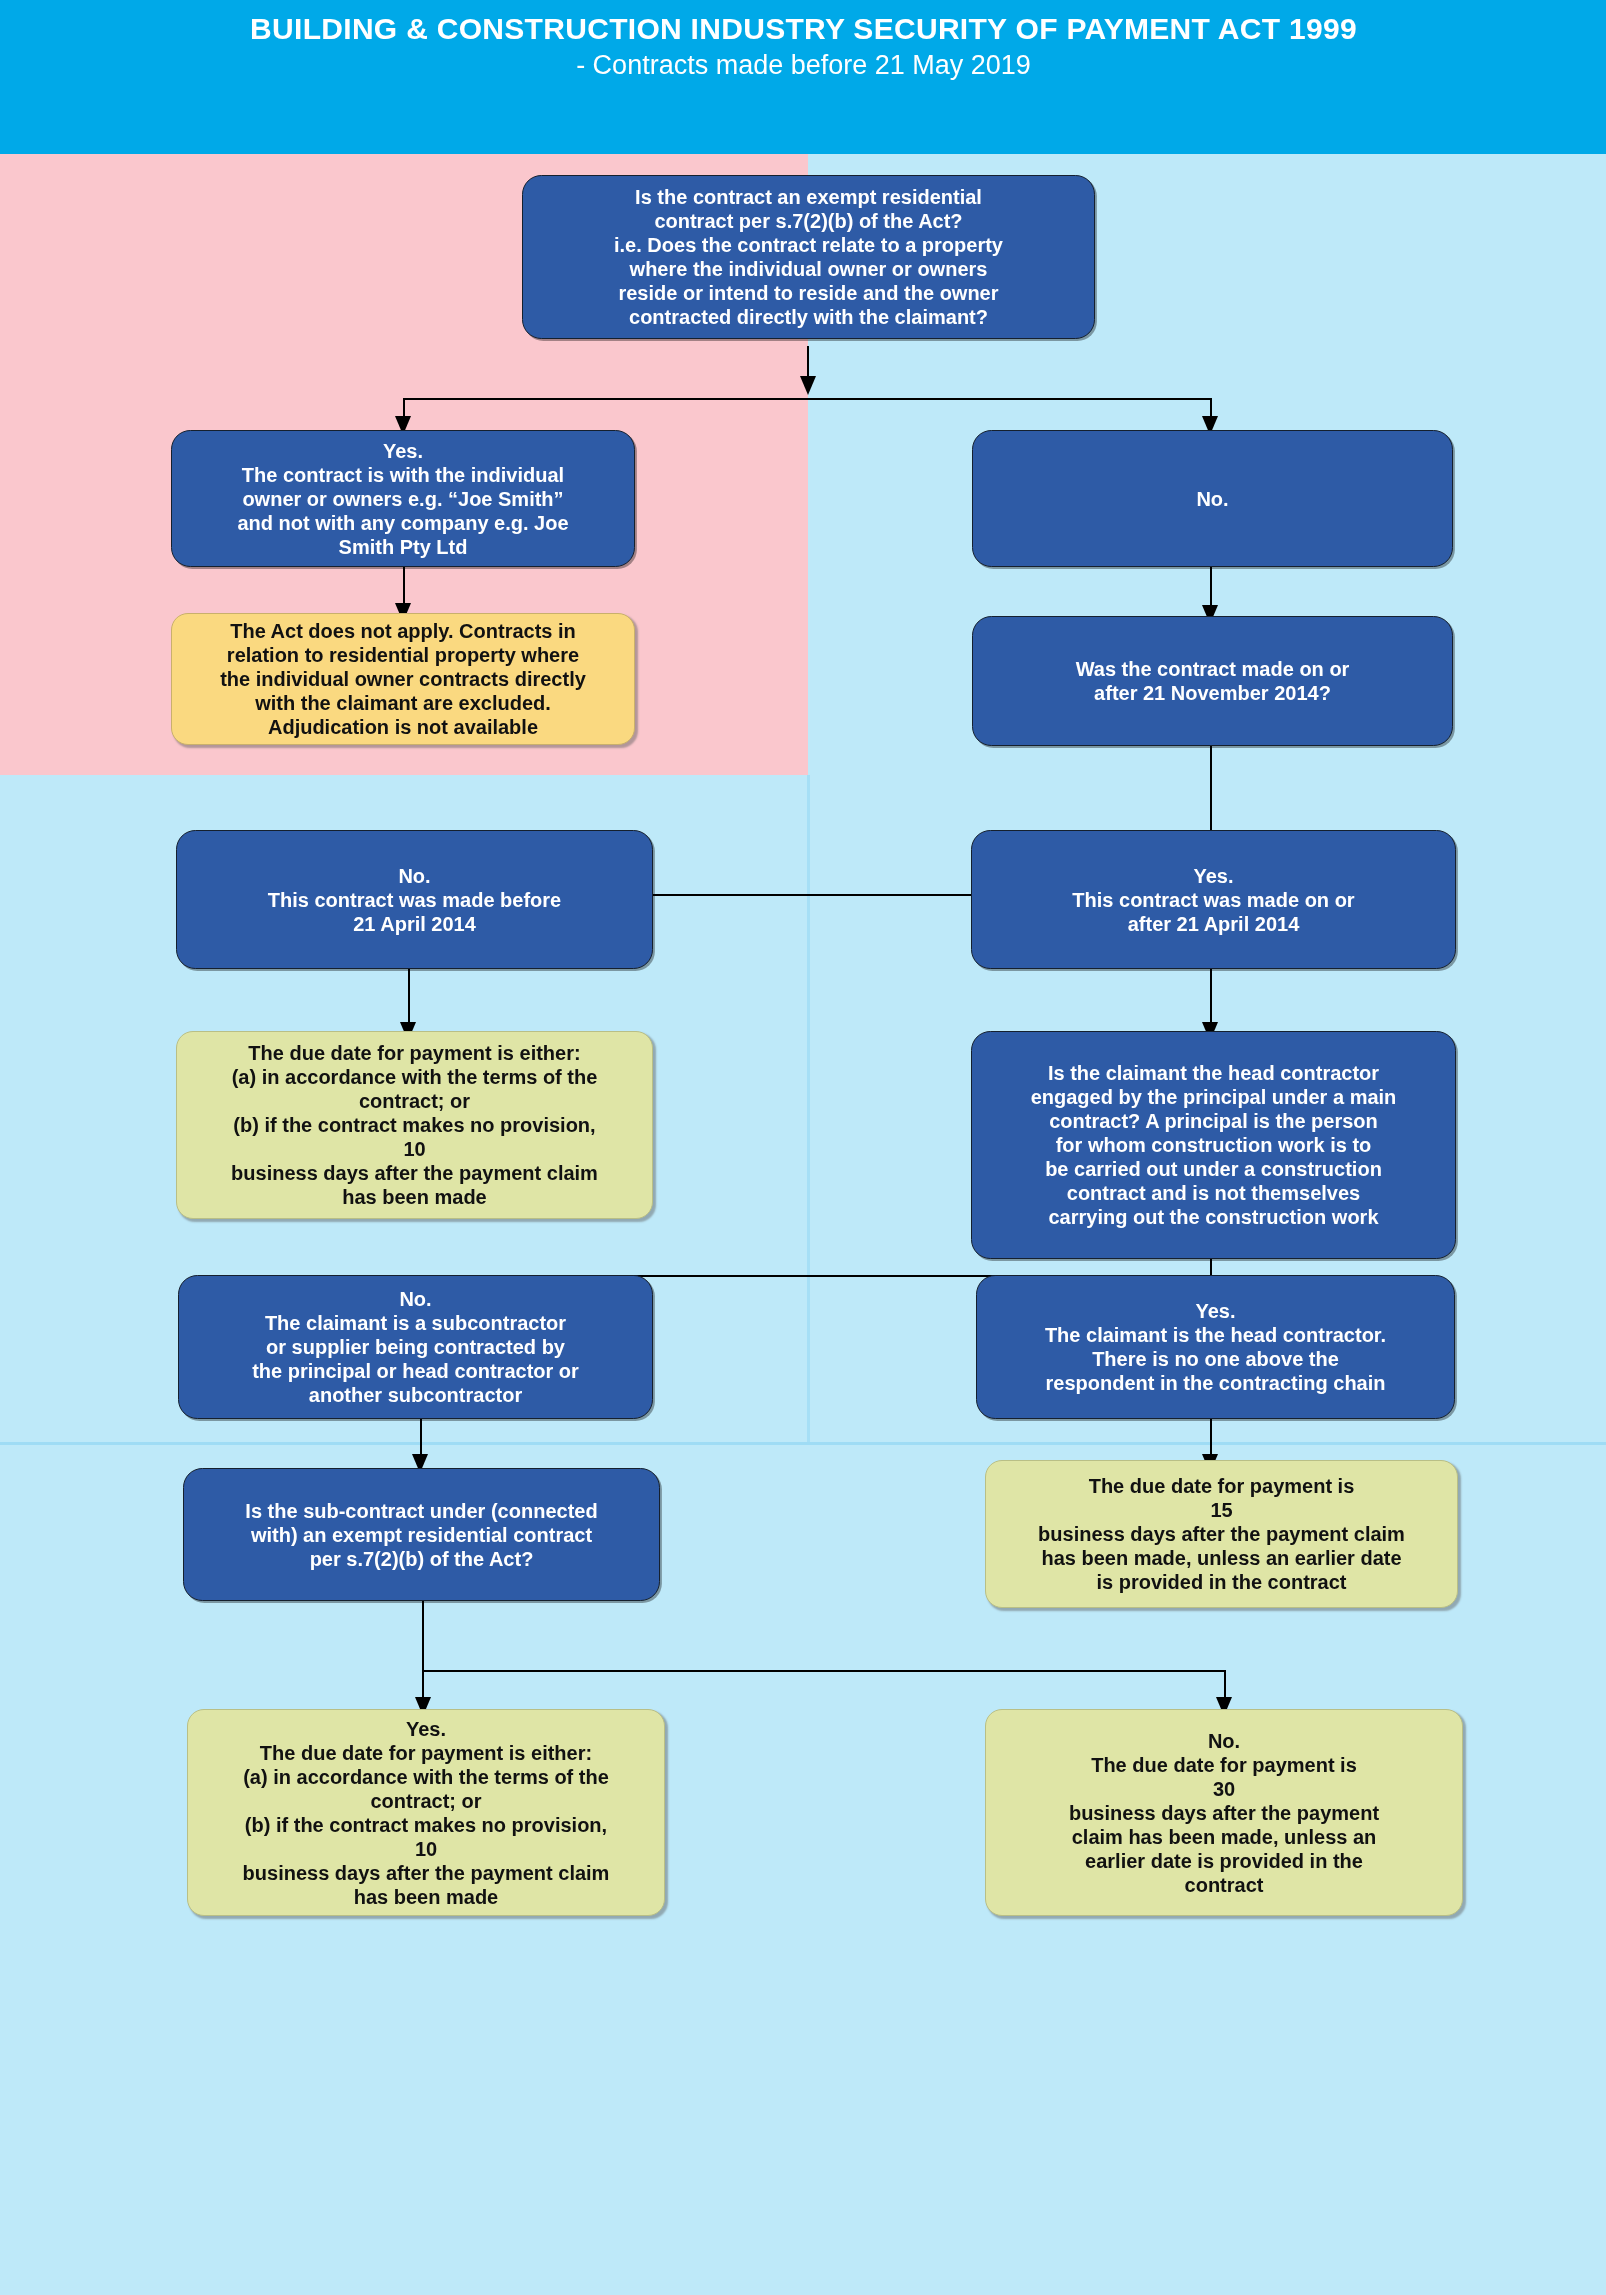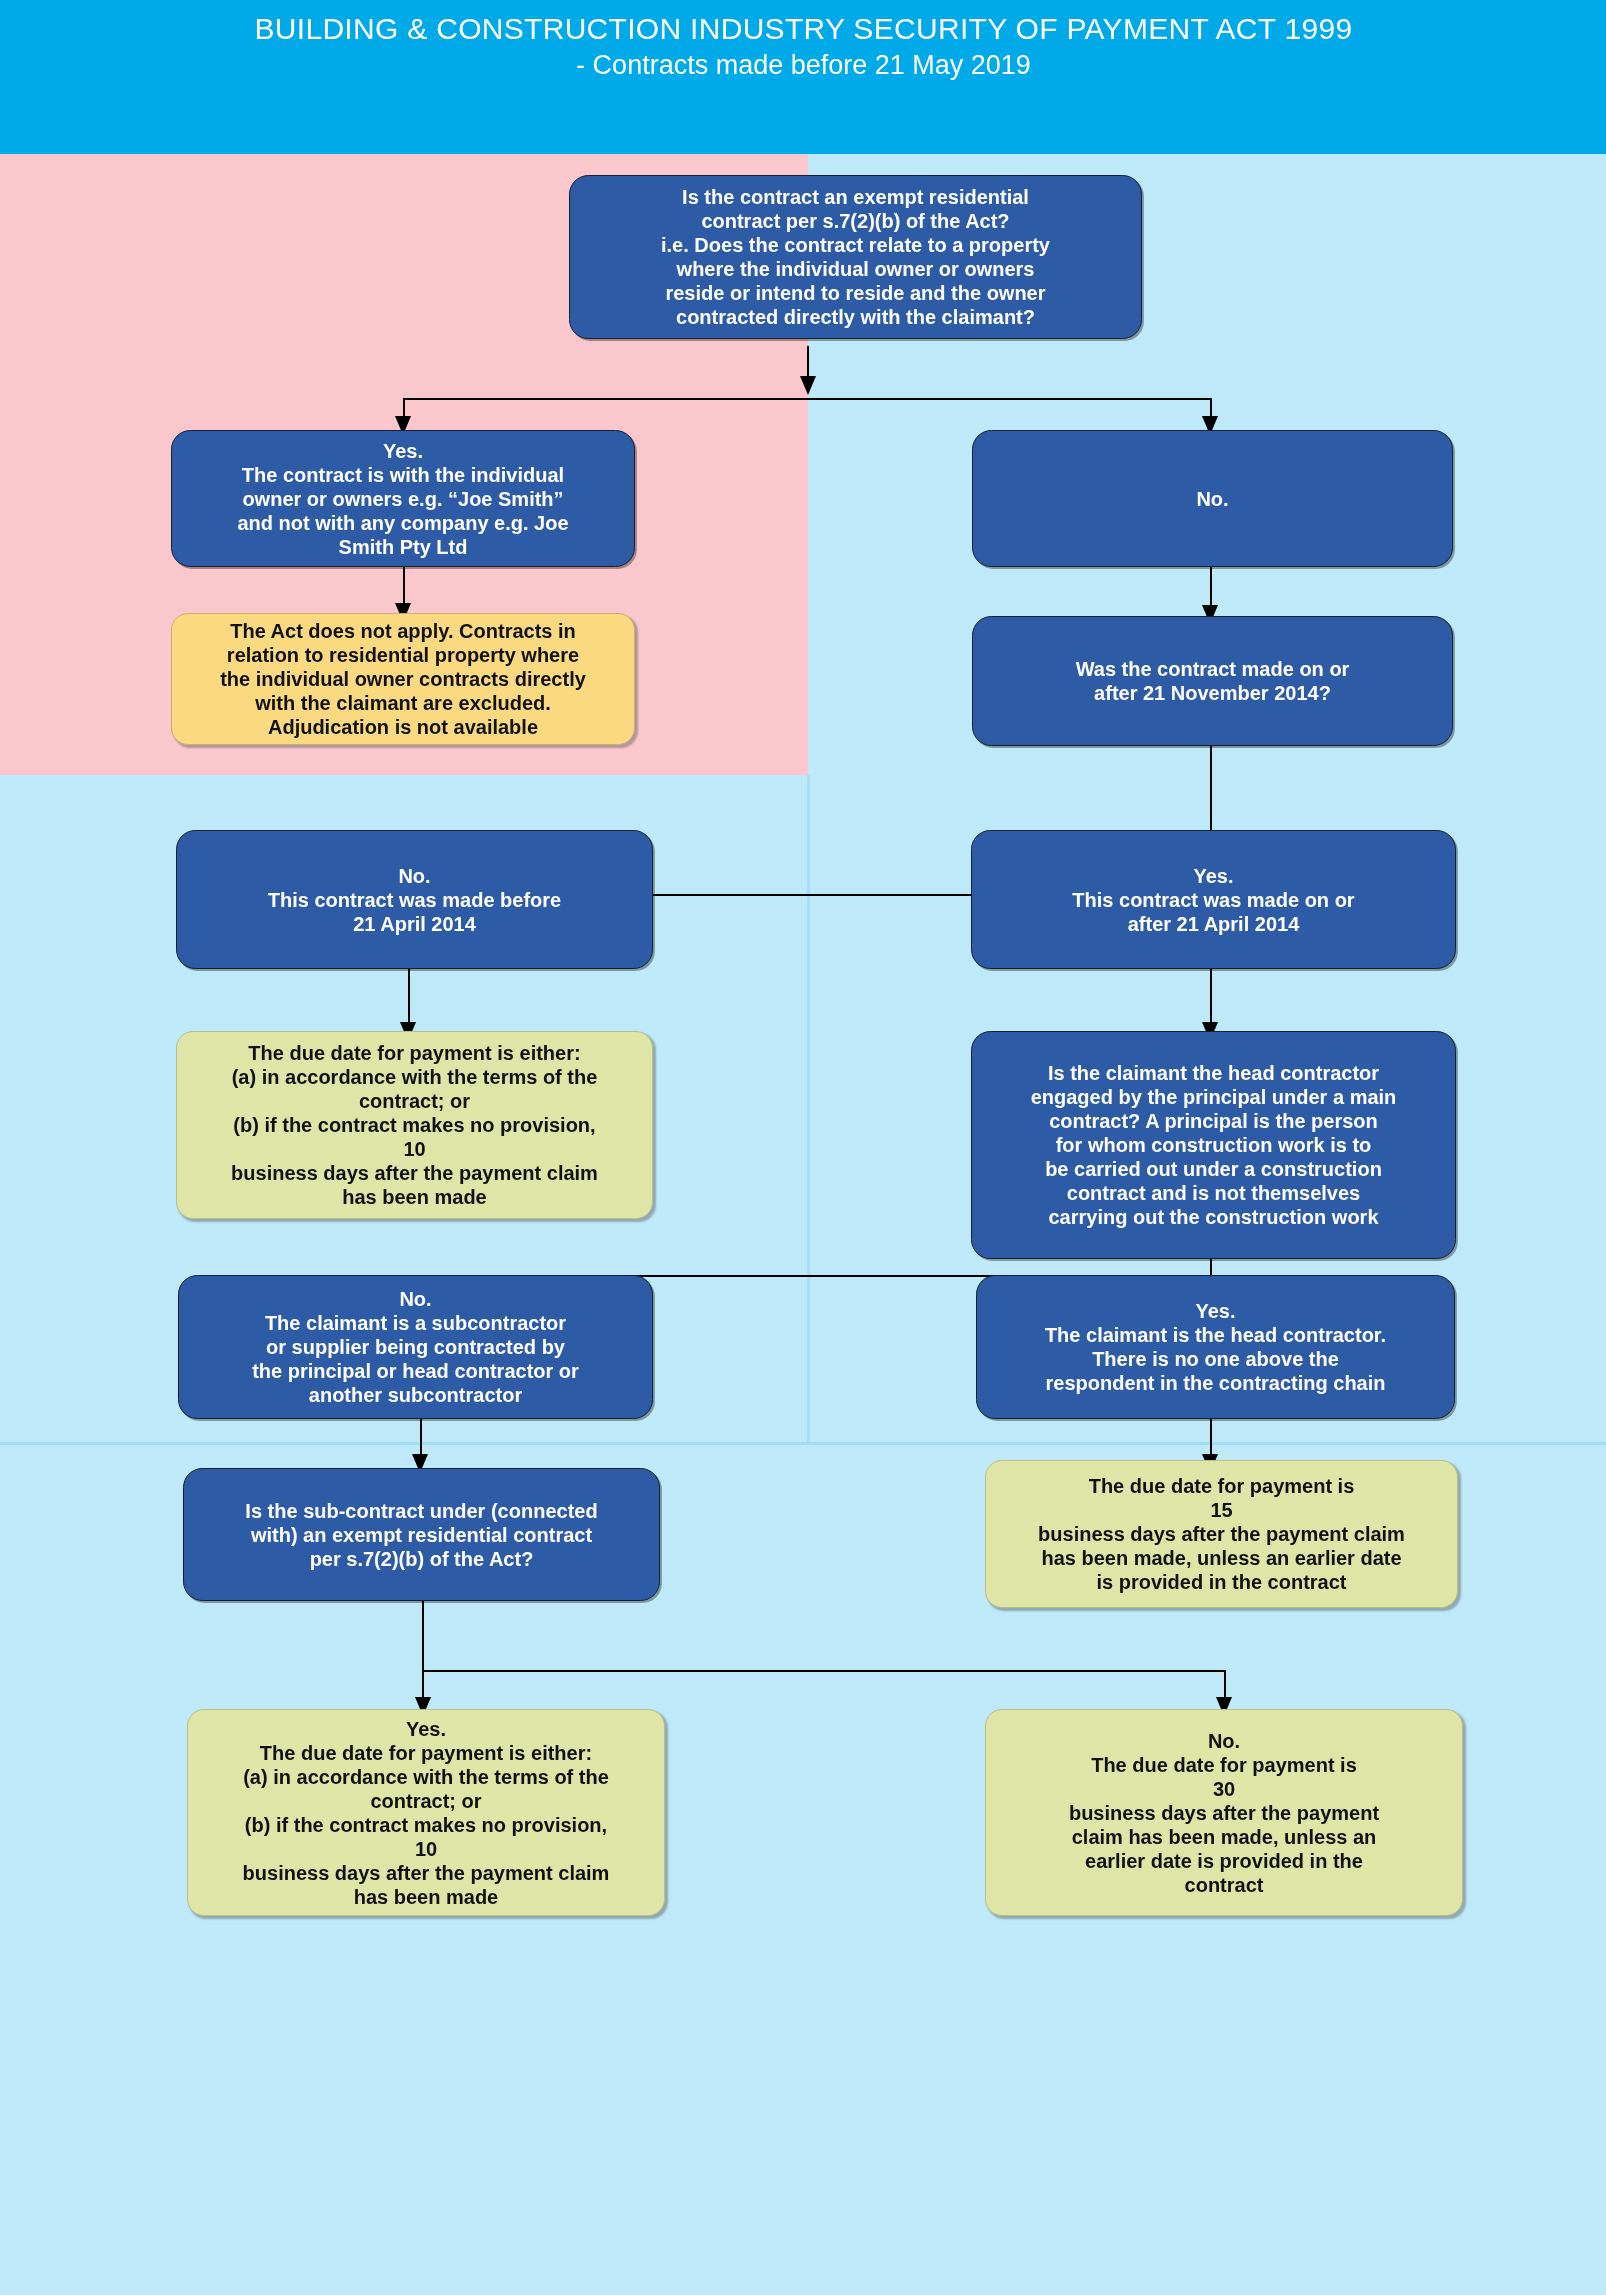--- a/index.html
+++ b/index.html
@@ -15,21 +15,21 @@
   .band{position:absolute;}
   #band-header{left:0;top:0;width:1607px;height:154px;background:#00a9e8;}
   #band-pink{left:0;top:154px;width:808px;height:621px;background:#fac7cd;}
   #band-blue-main{left:0;top:154px;width:1607px;height:2141px;background:#bee9f9;z-index:-1;}
   .divider-v{position:absolute;width:2.6px;background:#a6dff6;}
   .divider-h{position:absolute;height:3.2px;background:#9fdcf5;}
 
   
   #header-block{position:absolute;left:0;top:9px;width:1607px;text-align:center;color:#ffffff;}
   #header-block .l1,#header-block .l2{
-    font-size:30px;line-height:1.30;letter-spacing:0.3px;font-weight:400;
+    font-size:30px;line-height:1.30;letter-spacing:0.3px;font-weight:700;
   }
   #header-block .l3{font-size:27px;line-height:1.30;font-weight:400;}
 
   
   .node{
     position:absolute;box-sizing:border-box;
     display:flex;align-items:center;justify-content:center;
     text-align:center;border-radius:19.4px;
     padding:3.9px 9px;
     font-weight:bold;
@@ -117,21 +117,21 @@
   <div class="ln lv" style="left:1210px;top:1418px;height:52px;"></div>
   <div class="arrow" style="left:1202px;top:1454px;"></div>
 
   <div class="ln lv" style="left:422px;top:1600px;height:71px;"></div>
   <div class="ln lh" style="left:422px;top:1670px;width:803px;"></div>
   <div class="ln lv" style="left:422px;top:1670px;height:40px;"></div>
   <div class="arrow" style="left:415px;top:1697px;"></div>
   <div class="ln lv" style="left:1224px;top:1670px;height:40px;"></div>
   <div class="arrow" style="left:1216px;top:1697px;"></div>
 
-  <div class="node blue" style="left:522px;top:175px;width:573px;height:164px;font-size:20px;margin-left:47px;">
+  <div class="node blue" style="left:522px;top:175px;width:573px;height:164px;font-size:20px;">
     <span class="txt">Is the contract an exempt residential
 contract per s.7(2)(b) of the Act?
 i.e. Does the contract relate to a property
 where the individual owner or owners
 reside or intend to reside and the owner
 contracted directly with the claimant?</span>
   </div>
 
   <div class="node blue" style="left:171px;top:430px;width:464px;height:137px;font-size:20px;">
     <span class="txt">Yes.

